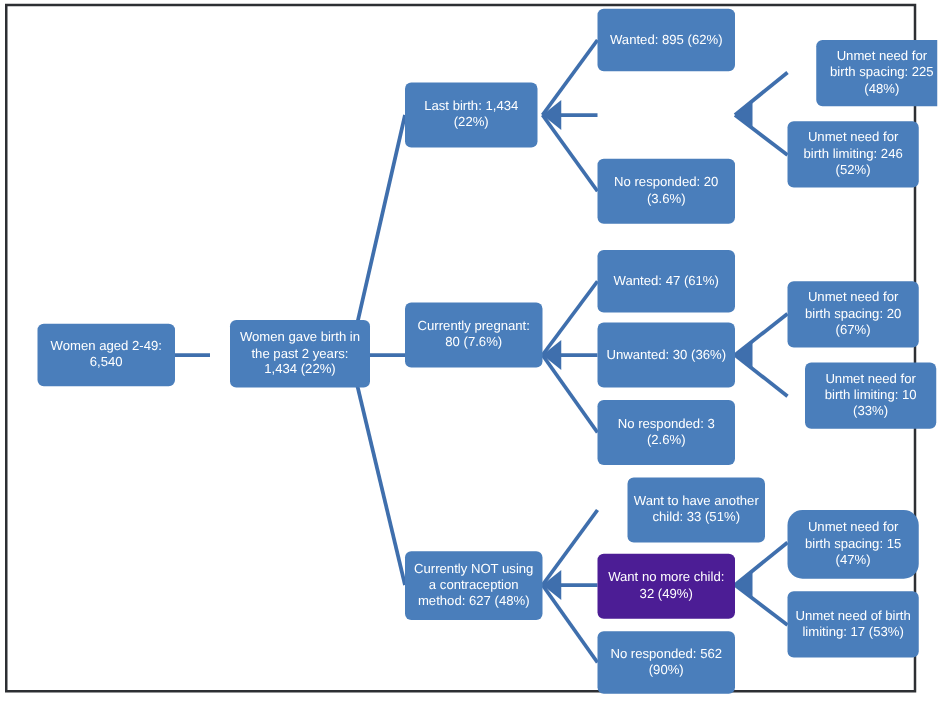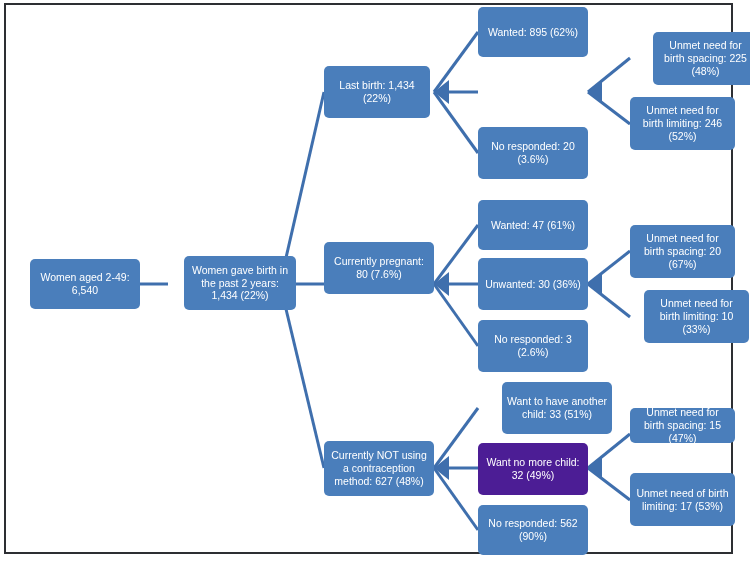--- a/index.html
+++ b/index.html
@@ -111,15 +111,15 @@
   <div class="node lvl3" style="left: 630px; top: 32px; width: 105px; height: 53px; background: rgb(74, 126, 187); color: rgb(255, 255, 255); margin-left: 23px;">Unmet need for birth spacing: 225 (48%)</div>
   <div class="node lvl3" style="left: 630px; top: 97px; width: 105px; height: 53px; background: rgb(74, 126, 187); color: rgb(255, 255, 255);">Unmet need for birth limiting: 246 (52%)</div>
   <div class="node lvl3" style="left: 478px; top: 200px; width: 110px; height: 50px; background: rgb(74, 126, 187); color: rgb(255, 255, 255);">Wanted: 47 (61%)</div>
   <div class="node lvl3" style="left: 478px; top: 258px; width: 110px; height: 52px; background: rgb(74, 126, 187); color: rgb(255, 255, 255);">Unwanted: 30 (36%)</div>
   <div class="node lvl3" style="left: 478px; top: 320px; width: 110px; height: 52px; background: rgb(74, 126, 187); color: rgb(255, 255, 255);">No responded: 3 (2.6%)</div>
   <div class="node lvl3" style="left: 630px; top: 225px; width: 105px; height: 53px; background: rgb(74, 126, 187); color: rgb(255, 255, 255);">Unmet need for birth spacing: 20 (67%)</div>
   <div class="node lvl3" style="left: 644px; top: 290px; width: 105px; height: 53px; background: rgb(74, 126, 187); color: rgb(255, 255, 255);">Unmet need for birth limiting: 10 (33%)</div>
   <div class="node lvl3" style="left: 478px; top: 382px; width: 110px; height: 52px; background: rgb(74, 126, 187); color: rgb(255, 255, 255); margin-left: 24px;">Want to have another child: 33 (51%)</div>
   <div class="node lvl3" style="left: 478px; top: 443px; width: 110px; height: 52px; background: #4c1d95; color: rgb(255, 255, 255);">Want no more child: 32 (49%)</div>
   <div class="node lvl3" style="left: 478px; top: 505px; width: 110px; height: 50px; background: rgb(74, 126, 187); color: rgb(255, 255, 255);">No responded: 562 (90%)</div>
-  <div class="node lvl3" style="left: 630px; top: 408px; width: 105px; height: 35px; background: rgb(74, 126, 187); color: rgb(255, 255, 255);">Unmet need for birth spacing: 15 (47%)</div>
+  <div class="node lvl3" style="left: 630px; top: 408px; width: 105px; height: 55px; background: rgb(74, 126, 187); color: rgb(255, 255, 255); border-radius: 12px;">Unmet need for birth spacing: 15 (47%)</div>
   <div class="node lvl3" style="left: 630px; top: 473px; width: 105px; height: 53px; background: rgb(74, 126, 187); color: rgb(255, 255, 255);">Unmet need of birth limiting: 17 (53%)</div>
 </div>
 
 </body></html>

